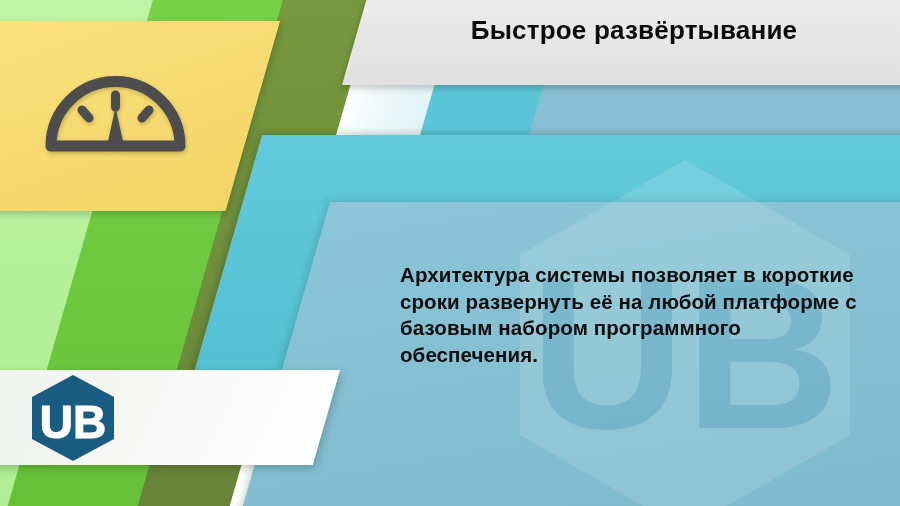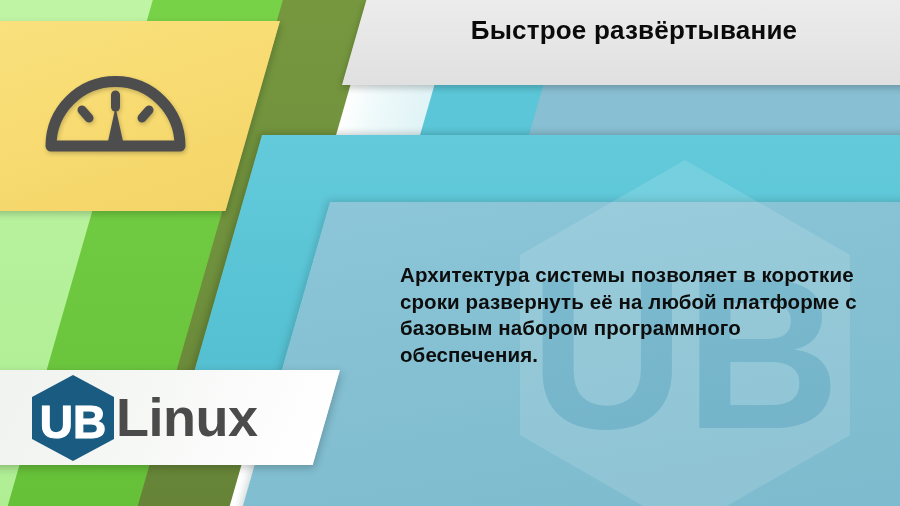--- a/index.html
+++ b/index.html
@@ -183,16 +183,15 @@
   </div>
 
   <div class="logo-strip"></div>
   <div class="logo-wrap">
     <div class="logo-hex">
       <svg viewBox="0 0 86 88" xmlns="http://www.w3.org/2000/svg">
         <polygon points="43,1 84,23 84,65 43,87 2,65 2,23" fill="#1a5b82"></polygon>
         <text x="43" y="64" font-family="Liberation Sans, sans-serif" font-size="46" font-weight="bold" fill="#ffffff" text-anchor="middle" stroke="#ffffff" stroke-width="1.2">UB</text>
       </svg>
     </div>
-    <div class="logo-word">Linux</div>
   </div>
 
 </div>
 
 </body></html>

